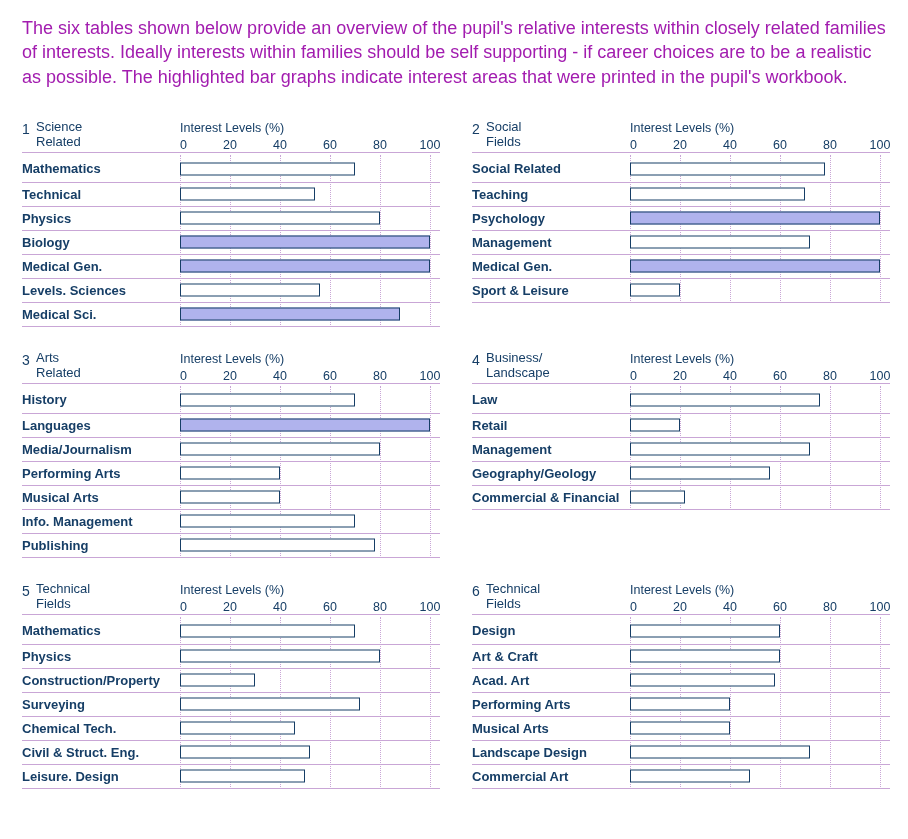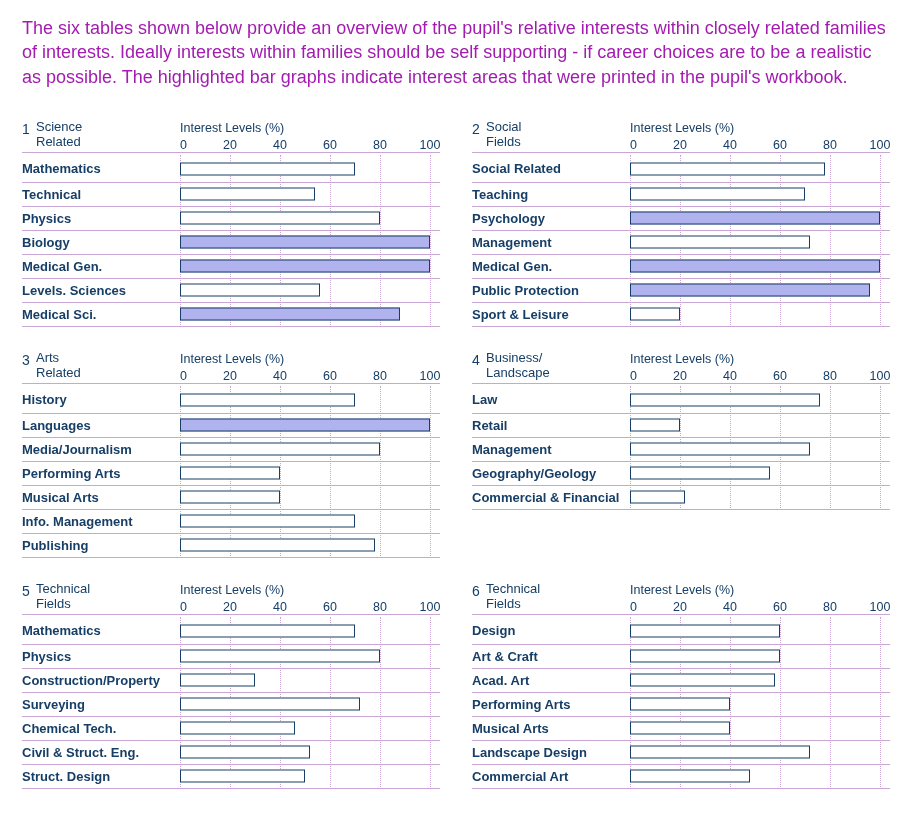--- a/index.html
+++ b/index.html
@@ -311,32 +311,20 @@
               <div class="grid-line" style="left: 0px;"></div>
               <div class="grid-line" style="left: 50px;"></div>
               <div class="grid-line" style="left: 100px;"></div>
               <div class="grid-line" style="left: 150px;"></div>
               <div class="grid-line" style="left: 200px;"></div>
               <div class="grid-line" style="left: 250px;"></div>
               <div class="bar hl" style="width: 250px;"></div>
             </div>
           </div>
           <div class="row">
-            <div class="row-label">Public Protection</div>
-            <div class="bar-area">
-              <div class="grid-line" style="left: 0px;"></div>
-              <div class="grid-line" style="left: 50px;"></div>
-              <div class="grid-line" style="left: 100px;"></div>
-              <div class="grid-line" style="left: 150px;"></div>
-              <div class="grid-line" style="left: 200px;"></div>
-              <div class="grid-line" style="left: 250px;"></div>
-              <div class="bar hl" style="width: 240px;"></div>
-            </div>
-          </div>
-          <div class="row">
             <div class="row-label">Sport &amp; Leisure</div>
             <div class="bar-area">
               <div class="grid-line" style="left: 0px;"></div>
               <div class="grid-line" style="left: 50px;"></div>
               <div class="grid-line" style="left: 100px;"></div>
               <div class="grid-line" style="left: 150px;"></div>
               <div class="grid-line" style="left: 200px;"></div>
               <div class="grid-line" style="left: 250px;"></div>
               <div class="bar" style="width: 50px;"></div>
             </div>
@@ -623,21 +611,21 @@
               <div class="grid-line" style="left: 0px;"></div>
               <div class="grid-line" style="left: 50px;"></div>
               <div class="grid-line" style="left: 100px;"></div>
               <div class="grid-line" style="left: 150px;"></div>
               <div class="grid-line" style="left: 200px;"></div>
               <div class="grid-line" style="left: 250px;"></div>
               <div class="bar" style="width: 130px;"></div>
             </div>
           </div>
           <div class="row">
-            <div class="row-label">Struct. Design</div>
+            <div class="row-label">Leisure. Design</div>
             <div class="bar-area">
               <div class="grid-line" style="left: 0px;"></div>
               <div class="grid-line" style="left: 50px;"></div>
               <div class="grid-line" style="left: 100px;"></div>
               <div class="grid-line" style="left: 150px;"></div>
               <div class="grid-line" style="left: 200px;"></div>
               <div class="grid-line" style="left: 250px;"></div>
               <div class="bar" style="width: 125px;"></div>
             </div>
           </div>

